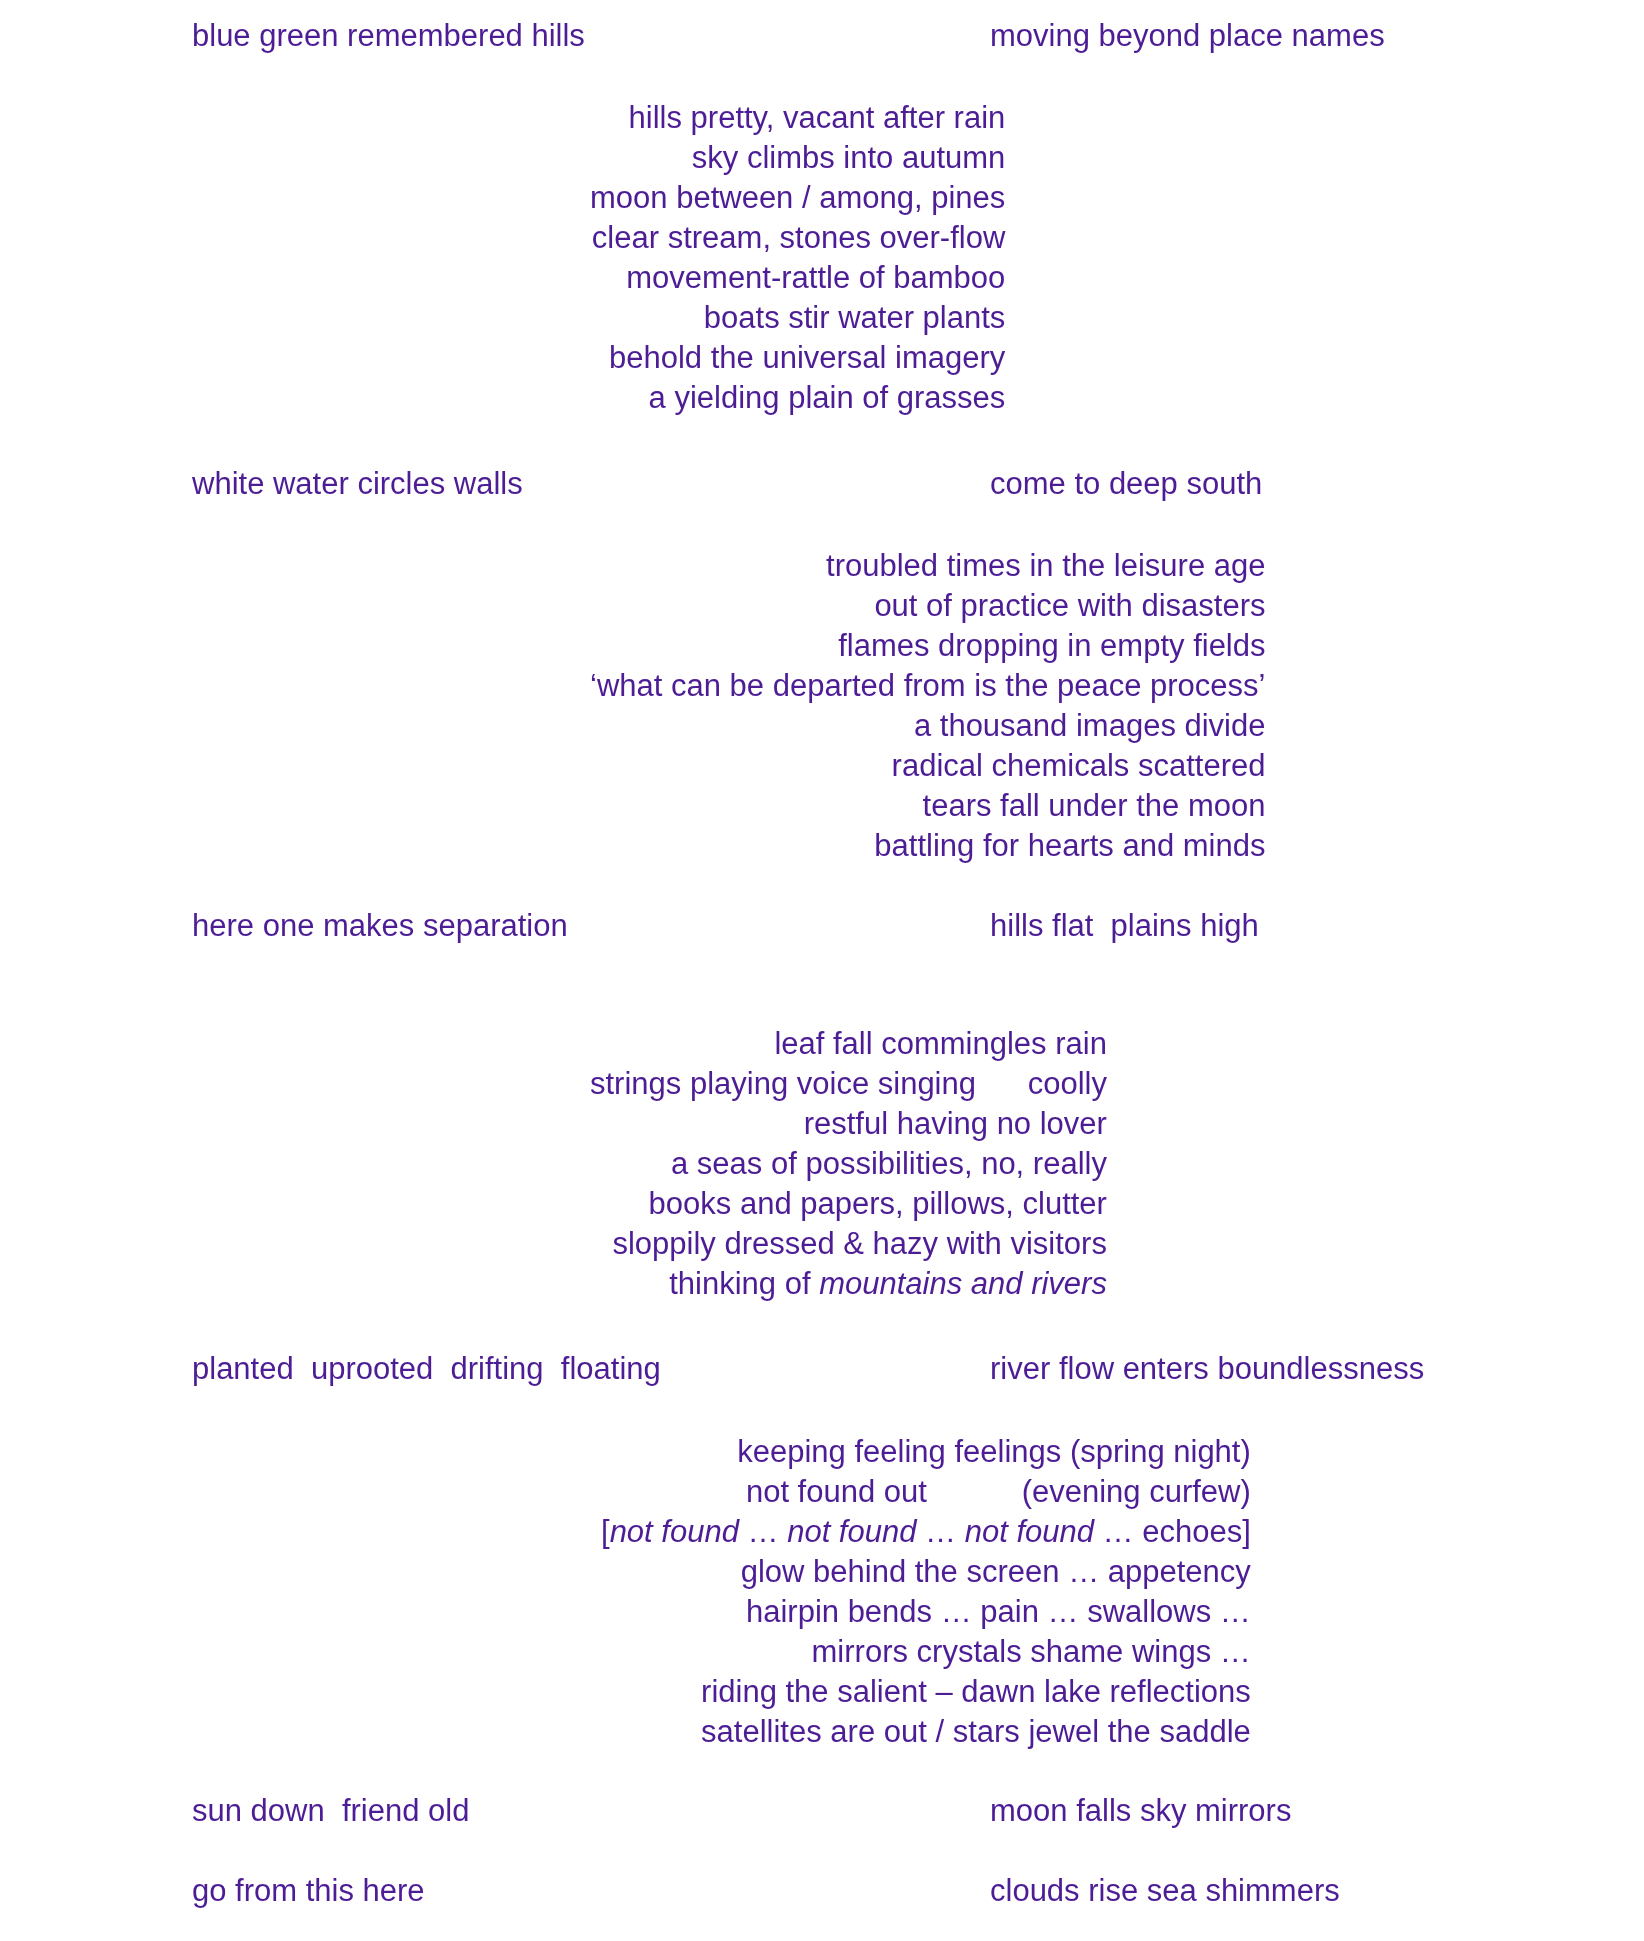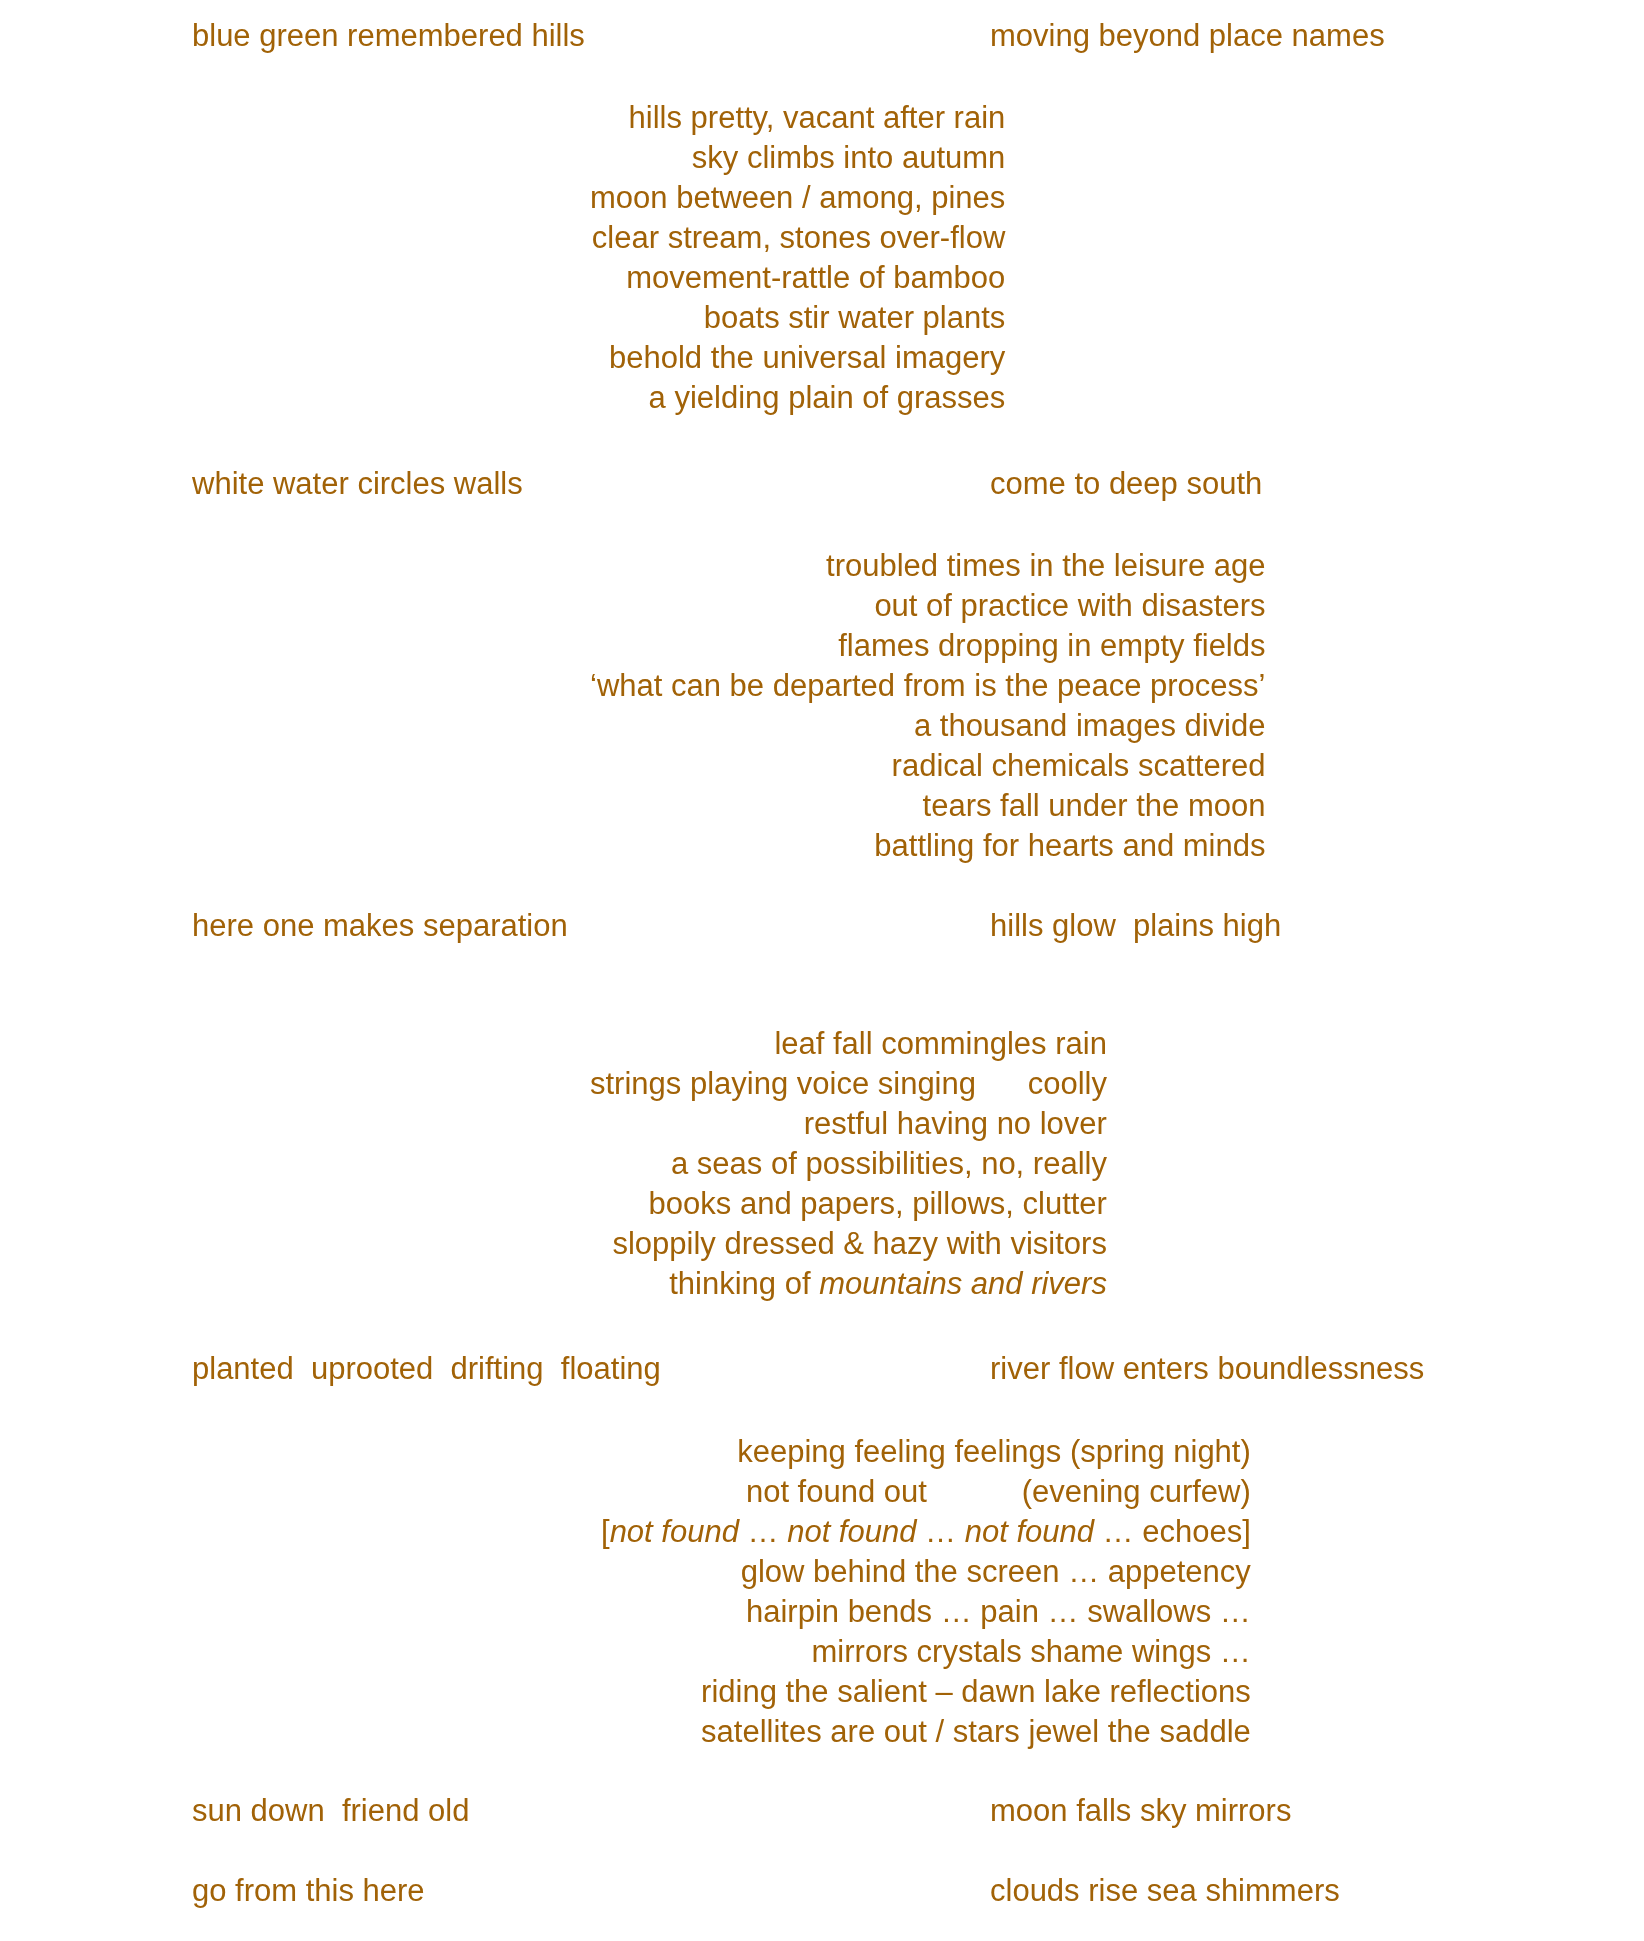--- a/index.html
+++ b/index.html
@@ -3,21 +3,21 @@
 <meta charset="utf-8">
 <title>Document</title>
 <style>
   html, body { margin: 0; padding: 0; background: #e8e8e8; }
   .page {
     position: relative;
     width: 1644px;
     height: 1941px;
     margin: 0 auto;
     background: #ffffff;
-    color: #a16207;
+    color: #4c1d95;
     font-family: "Liberation Sans", "DejaVu Sans", sans-serif;
     font-size: 31px;
     overflow: hidden;
   }
   .header-row { position: absolute; left: 0; width: 100%; height: 40px; line-height: 40px; }
   .left-h  { position: absolute; left: 192px; white-space: pre; }
   .right-h { position: absolute; left: 990px; white-space: pre; }
   .stanza  { position: absolute; left: 590px; text-align: right; }
   .stanza .line { height: 40px; line-height: 40px; white-space: pre; }
   .italic { font-style: italic; }
@@ -59,21 +59,21 @@
       <div class="line">flames dropping in empty fields</div>
       <div class="line">‘what can be departed from is the peace process’</div>
       <div class="line">a thousand images divide</div>
       <div class="line">radical chemicals scattered</div>
       <div class="line">tears fall under the moon</div>
       <div class="line">battling for hearts and minds</div>
     </div>
 
   <div class="header-row" id="hdr-2">
     <span class="left-h">here one makes separation</span>
-    <span class="right-h">hills glow  plains high</span>
+    <span class="right-h">hills flat  plains high</span>
   </div>
   <div class="stanza" id="stz-2">
       <div class="line">leaf fall commingles rain</div>
       <div class="line">strings playing voice singing      coolly</div>
       <div class="line">restful having no lover</div>
       <div class="line">a seas of possibilities, no, really</div>
       <div class="line">books and papers, pillows, clutter</div>
       <div class="line">sloppily dressed &amp; hazy with visitors</div>
       <div class="line"><span>thinking of </span><span class="italic">mountains and rivers</span></div>
     </div>

